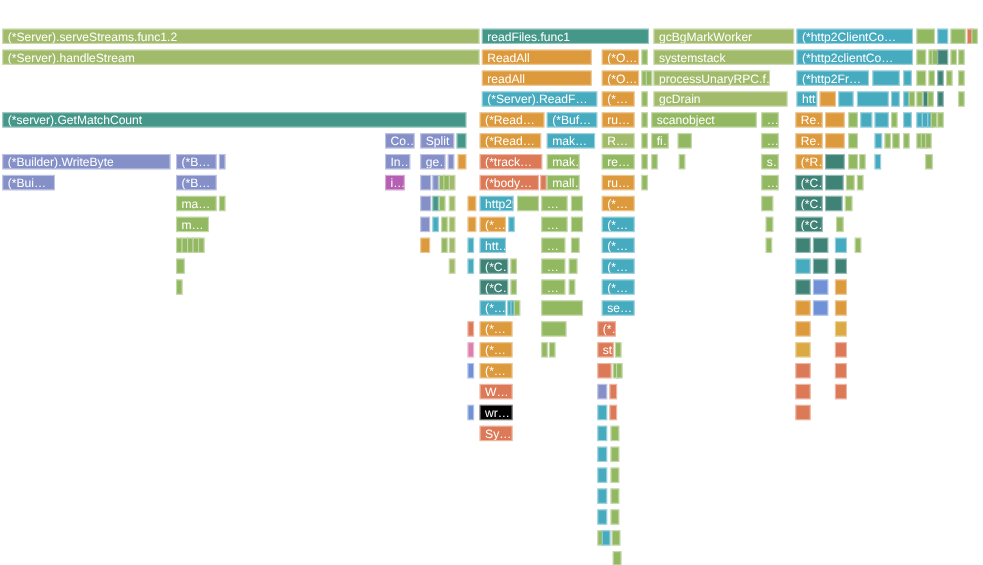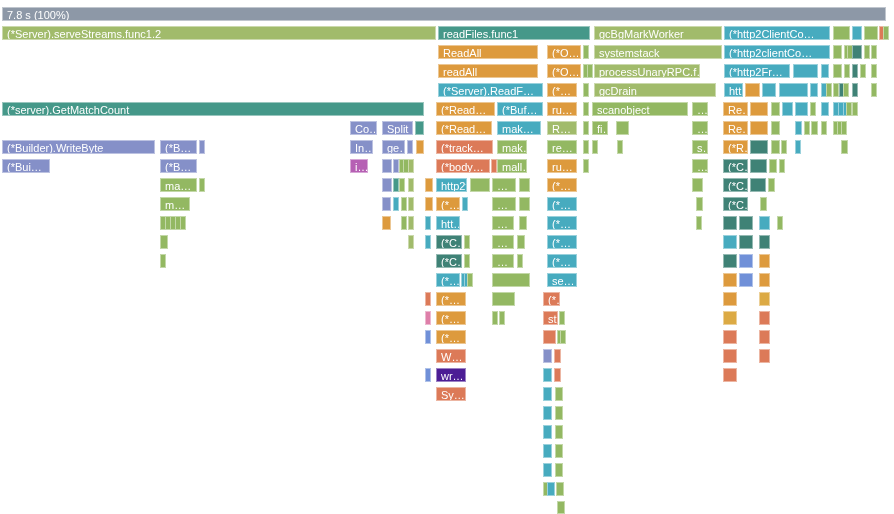--- a/index.html
+++ b/index.html
@@ -7,30 +7,30 @@
          font-family:"Liberation Sans","DejaVu Sans",sans-serif;}
   .blk{position:absolute;box-sizing:border-box;height:14px;border:1px solid rgba(255,255,255,0.45);
        color:#ffffff;font-size:11px;line-height:12px;padding:1px 0 0 4px;white-space:nowrap;
        overflow:hidden;cursor:pointer;}
   .blk.root{font-size:11px;}
 </style>
 </head>
 <body>
 
 <div id="stage">
-    <div class="blk root" title="7.8 s (100%)" style="left: 2px; top: 7px; width: 884px; height: 14px; background: rgb(141, 152, 167);">7.8 s (100%)</div>
     <div class="blk" title="(*Server).serveStreams.func1.2" style="left: 2px; top: 26px; width: 434px; height: 14px; background: rgb(161, 187, 107);">(*Server).serveStreams.func1.2</div>
     <div class="blk" title="readFiles.func1" style="left: 438px; top: 26px; width: 152px; height: 14px; background: rgb(69, 152, 137);">readFiles.func1</div>
     <div class="blk" title="gcBgMarkWorker" style="left: 594px; top: 26px; width: 128px; height: 14px; background: rgb(161, 187, 107);">gcBgMarkWorker</div>
     <div class="blk" title="(*http2ClientCo…" style="left: 724px; top: 26px; width: 106px; height: 14px; background: rgb(71, 171, 191);">(*http2ClientCo…</div>
     <div class="blk" style="left: 833px; top: 26px; width: 17px; height: 14px; background: rgb(147, 184, 98);"></div>
     <div class="blk" style="left: 852px; top: 26px; width: 10px; height: 14px; background: rgb(71, 171, 191);"></div>
     <div class="blk" style="left: 864px; top: 26px; width: 14px; height: 14px; background: rgb(147, 184, 98);"></div>
     <div class="blk" style="left: 879px; top: 26px; width: 3px; height: 14px; background: rgb(220, 122, 88);"></div>
     <div class="blk" style="left: 883px; top: 26px; width: 5px; height: 14px; background: rgb(147, 184, 98);"></div>
+    <div class="blk" title="(*Server).handleStream" style="left: 2px; top: 45px; width: 434px; height: 14px; background: rgb(161, 187, 107);">(*Server).handleStream</div>
     <div class="blk" title="ReadAll" style="left: 438px; top: 45px; width: 100px; height: 14px; background: rgb(221, 154, 61);">ReadAll</div>
     <div class="blk" title="(*O…" style="left: 547px; top: 45px; width: 34px; height: 14px; background: rgb(221, 154, 61);">(*O…</div>
     <div class="blk" style="left: 583px; top: 45px; width: 5px; height: 14px; background: rgb(147, 184, 98);"></div>
     <div class="blk" title="systemstack" style="left: 594px; top: 45px; width: 128px; height: 14px; background: rgb(161, 187, 107);">systemstack</div>
     <div class="blk" title="(*http2clientCo…" style="left: 724px; top: 45px; width: 106px; height: 14px; background: rgb(71, 171, 191);">(*http2clientCo…</div>
     <div class="blk" style="left: 833px; top: 45px; width: 9px; height: 14px; background: rgb(147, 184, 98);"></div>
     <div class="blk" style="left: 844px; top: 45px; width: 2px; height: 14px; background: rgb(147, 184, 98);"></div>
     <div class="blk" style="left: 847px; top: 45px; width: 2px; height: 14px; background: rgb(147, 184, 98);"></div>
     <div class="blk" style="left: 852px; top: 45px; width: 10px; height: 14px; background: rgb(63, 130, 118);"></div>
     <div class="blk" style="left: 864px; top: 45px; width: 6px; height: 14px; background: rgb(147, 184, 98);"></div>
@@ -238,21 +238,21 @@
     <div class="blk" style="left: 557px; top: 330px; width: 2px; height: 14px; background: rgb(147, 184, 98);"></div>
     <div class="blk" style="left: 560px; top: 330px; width: 2px; height: 14px; background: rgb(147, 184, 98);"></div>
     <div class="blk" style="left: 723px; top: 330px; width: 14px; height: 14px; background: rgb(220, 122, 88);"></div>
     <div class="blk" style="left: 759px; top: 330px; width: 11px; height: 14px; background: rgb(220, 122, 88);"></div>
     <div class="blk" title="W…" style="left: 436px; top: 349px; width: 30px; height: 14px; background: rgb(220, 122, 88);">W…</div>
     <div class="blk" style="left: 543px; top: 349px; width: 9px; height: 14px; background: rgb(133, 144, 200);"></div>
     <div class="blk" style="left: 554px; top: 349px; width: 7px; height: 14px; background: rgb(220, 122, 88);"></div>
     <div class="blk" style="left: 723px; top: 349px; width: 14px; height: 14px; background: rgb(220, 122, 88);"></div>
     <div class="blk" style="left: 759px; top: 349px; width: 11px; height: 14px; background: rgb(220, 122, 88);"></div>
     <div class="blk" style="left: 425px; top: 368px; width: 6px; height: 14px; background: rgb(112, 144, 216);"></div>
-    <div class="blk" title="wr…" style="left: 436px; top: 368px; width: 30px; height: 14px; background: #4c1d95;">wr…</div>
+    <div class="blk" title="wr…" style="left: 436px; top: 368px; width: 30px; height: 14px; background: #000000;">wr…</div>
     <div class="blk" style="left: 543px; top: 368px; width: 9px; height: 14px; background: rgb(71, 171, 191);"></div>
     <div class="blk" style="left: 554px; top: 368px; width: 7px; height: 14px; background: rgb(220, 122, 88);"></div>
     <div class="blk" style="left: 723px; top: 368px; width: 14px; height: 14px; background: rgb(220, 122, 88);"></div>
     <div class="blk" title="Sy…" style="left: 436px; top: 387px; width: 30px; height: 14px; background: rgb(220, 122, 88);">Sy…</div>
     <div class="blk" style="left: 543px; top: 387px; width: 9px; height: 14px; background: rgb(71, 171, 191);"></div>
     <div class="blk" style="left: 555px; top: 387px; width: 8px; height: 14px; background: rgb(147, 184, 98);"></div>
     <div class="blk" style="left: 543px; top: 406px; width: 9px; height: 14px; background: rgb(71, 171, 191);"></div>
     <div class="blk" style="left: 555px; top: 406px; width: 8px; height: 14px; background: rgb(147, 184, 98);"></div>
     <div class="blk" style="left: 543px; top: 425px; width: 9px; height: 14px; background: rgb(71, 171, 191);"></div>
     <div class="blk" style="left: 555px; top: 425px; width: 8px; height: 14px; background: rgb(147, 184, 98);"></div>

